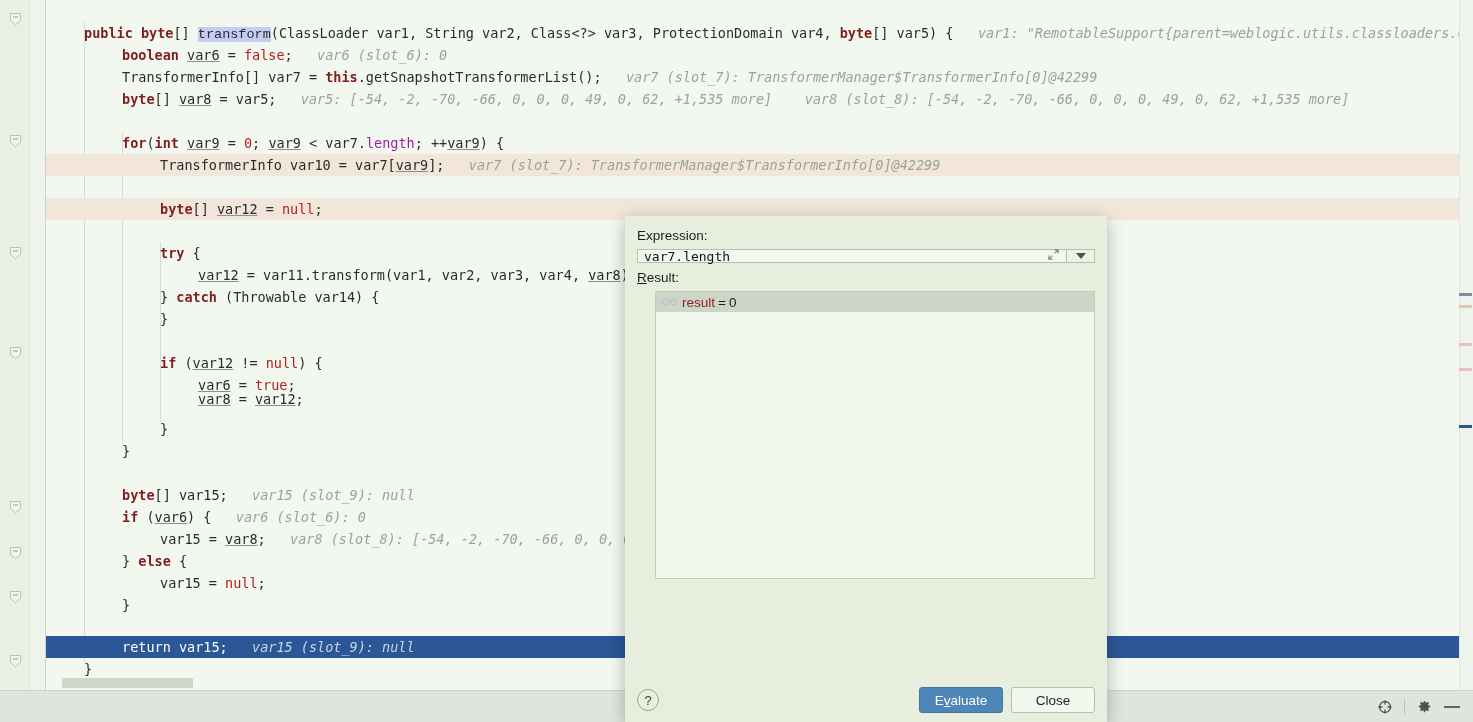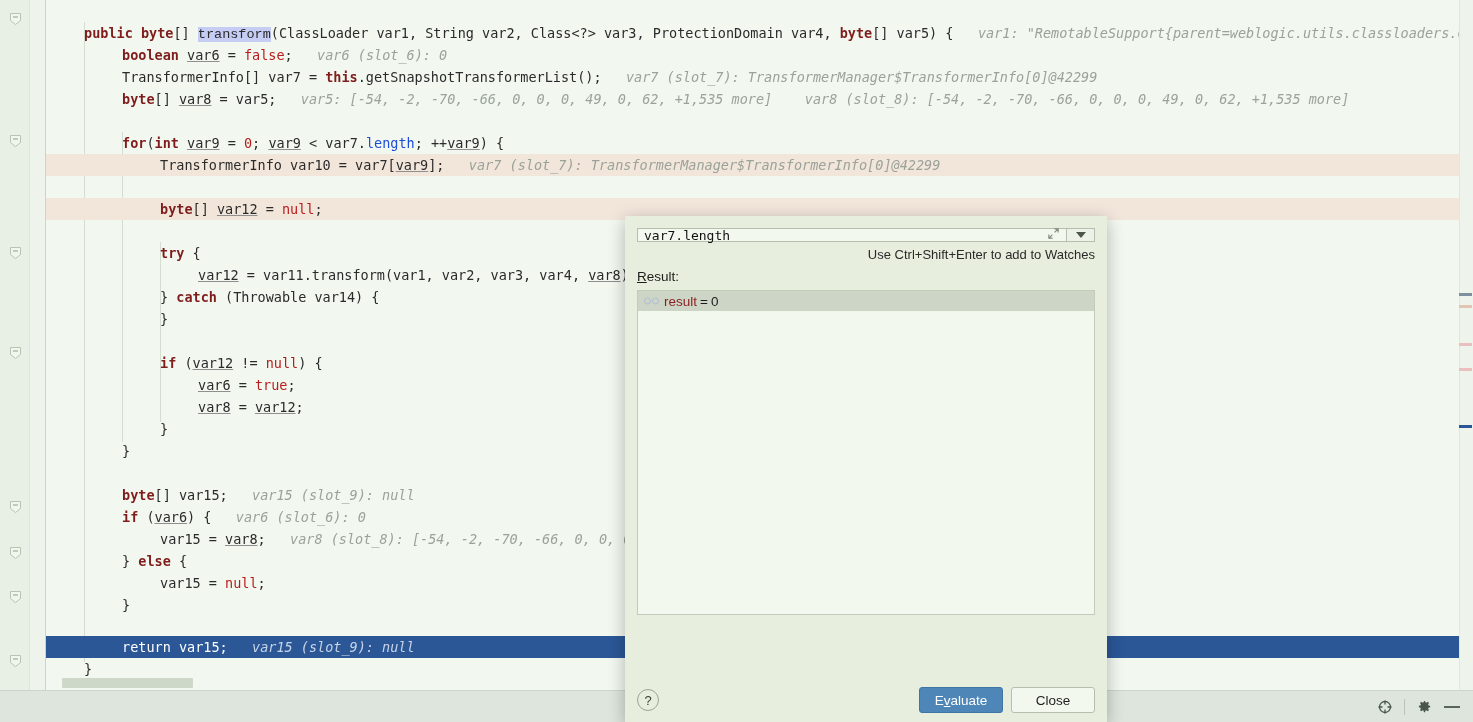--- a/index.html
+++ b/index.html
@@ -51,21 +51,21 @@
     color: #2b2b2b;
   }
   .hl-row { background: #f2e6db; }
   .sel-row { background: #2b5797; }
   .sel-row .code { color: #ffffff; }
   .sel-row .cmt { color: #c7d4e8; }
 
   .code { display: inline; }
   .kw { color: #7f1d1d; font-weight: 600; }
   .kw2 { color: #b91c1c; }
-  .fld { color: #1d4ed8; }
+  .fld { color: #a21caf; }
   .ident-hl { background: #c5cdf5; font-family: Liberation Mono, monospace; }
   .und { text-decoration: underline; text-decoration-color: #8f8f8f; }
   .cmt {
     color: #9aa29a; font-style: italic;
     font-family: "DejaVu Sans Mono", monospace;
   }
 
   
   .stripe-gutter {
     position: absolute; right: 0; top: 0; width: 14px; height: 690px;
@@ -136,22 +136,22 @@
   }
   .tri-down {
     width: 0; height: 0; border-left: 5px solid transparent;
     border-right: 5px solid transparent; border-top: 6px solid #4c554a;
   }
   .hint {
     text-align: right; font-size: 13px; color: #2a2a2a; margin-top: 5px;
   }
   .result-label { margin-top: 7px; }
   .result-panel {
-    margin-top: 3px; height: 325px; background: #f3f8ef;
-    border: 1px solid #c3ccbb; overflow: hidden;
+    margin-top: 3px; height: 288px; background: #f3f8ef;
+    border: 1px solid #c3ccbb; overflow: hidden; margin-left: 18px;
   }
   .result-row {
     height: 20px; background: #ccd5c6; display: flex; align-items: center;
     padding-left: 26px; font-size: 13.5px; position: relative;
   }
   .res-icon {
     position: absolute; left: 6px; top: 50%; transform: translateY(-50%);
     display: flex; gap: 1px;
   }
   .res-icon i {
@@ -256,21 +256,21 @@
           <div class="line" style="top: 132px;"><span style="padding-left: 76px;"></span><span class="code"><span class="kw">for</span>(<span class="kw">int</span> <span class="und">var9</span> = <span class="kw2">0</span>; <span class="und">var9</span> &lt; var7.<span class="fld">length</span>; ++<span class="und">var9</span>) {</span></div>
           <div class="line hl-row" style="top: 154px;"><span style="padding-left: 114px;"></span><span class="code">TransformerInfo var10 = var7[<span class="und">var9</span>];</span><span class="cmt">   var7 (slot_7): TransformerManager$TransformerInfo[0]@42299</span></div>
           <div class="line" style="top: 176px;"><span style="padding-left: 114px;"></span></div>
           <div class="line hl-row" style="top: 198px;"><span style="padding-left: 114px;"></span><span class="code"><span class="kw">byte</span>[] <span class="und">var12</span> = <span class="kw2">null</span>;</span></div>
           <div class="line" style="top: 242px;"><span style="padding-left: 114px;"></span><span class="code"><span class="kw">try</span> {</span></div>
           <div class="line" style="top: 264px;"><span style="padding-left: 152px;"></span><span class="code"><span class="und">var12</span> = var11.transform(var1, var2, var3, var4, <span class="und">var8</span>);</span><span class="cmt">   var</span></div>
           <div class="line" style="top: 286px;"><span style="padding-left: 114px;"></span><span class="code">} <span class="kw">catch</span> (Throwable var14) {</span></div>
           <div class="line" style="top: 308px;"><span style="padding-left: 114px;"></span><span class="code">}</span></div>
           <div class="line" style="top: 352px;"><span style="padding-left: 114px;"></span><span class="code"><span class="kw">if</span> (<span class="und">var12</span> != <span class="kw2">null</span>) {</span></div>
           <div class="line" style="top: 374px;"><span style="padding-left: 152px;"></span><span class="code"><span class="und">var6</span> = <span class="kw2">true</span>;</span></div>
-          <div class="line" style="top: 396px;"><span style="padding-left: 152px;"></span><span class="code"><span class="und">var8</span> = <span class="und">var12</span>;</span></div>
+          <div class="line" style="top: 388px;"><span style="padding-left: 152px;"></span><span class="code"><span class="und">var8</span> = <span class="und">var12</span>;</span></div>
           <div class="line" style="top: 418px;"><span style="padding-left: 114px;"></span><span class="code">}</span></div>
           <div class="line" style="top: 440px;"><span style="padding-left: 76px;"></span><span class="code">}</span></div>
           <div class="line" style="top: 484px;"><span style="padding-left: 76px;"></span><span class="code"><span class="kw">byte</span>[] var15;</span><span class="cmt">   var15 (slot_9): null</span></div>
           <div class="line" style="top: 506px;"><span style="padding-left: 76px;"></span><span class="code"><span class="kw">if</span> (<span class="und">var6</span>) {</span><span class="cmt">   var6 (slot_6): 0</span></div>
           <div class="line" style="top: 528px;"><span style="padding-left: 114px;"></span><span class="code">var15 = <span class="und">var8</span>;</span><span class="cmt">   var8 (slot_8): [-54, -2, -70, -66, 0, 0, 0, 49,</span></div>
           <div class="line" style="top: 550px;"><span style="padding-left: 76px;"></span><span class="code">} <span class="kw">else</span> {</span></div>
           <div class="line" style="top: 572px;"><span style="padding-left: 114px;"></span><span class="code">var15 = <span class="kw2">null</span>;</span></div>
           <div class="line" style="top: 594px;"><span style="padding-left: 76px;"></span><span class="code">}</span></div>
           <div class="line sel-row" style="top: 636px;"><span style="padding-left: 76px;"></span><span class="code"><span class="code">return var15;</span></span><span class="cmt">   var15 (slot_9): null</span></div>
           <div class="line" style="top: 658px;"><span style="padding-left: 38px;"></span><span class="code">}</span></div>
@@ -311,36 +311,36 @@
         <div class="sdash"></div>
       </div>
     </div>
   </div>
 
   <div class="dialog">
 
 
     <div class="dlg-body">
 
+      <div class="lbl">Expression:</div>
 
       <div class="expr-row">
         <div class="expr-field">
           <span>var7.length</span>
           <span class="expand-icon">
             <svg width="13" height="13" viewBox="0 0 14 14" fill="none" stroke="#7e887a" stroke-width="1.2">
               <path d="M8 2h4v4M12 2L8.2 5.8M6 12H2V8M2 12l3.8-3.8"></path>
             </svg>
           </span>
         </div>
         <div class="expr-drop">
           <span class="tri-down"></span>
         </div>
       </div>
 
-      <div class="hint">Use Ctrl+Shift+Enter to add to Watches</div>
 
       <div class="lbl result-label"><u>R</u><span>esult:</span></div>
 
       <div class="result-panel">
         <div class="result-row">
           <span class="res-icon">
               <i></i>
               <i></i>
             </span>
           <span class="res-name">result</span>

